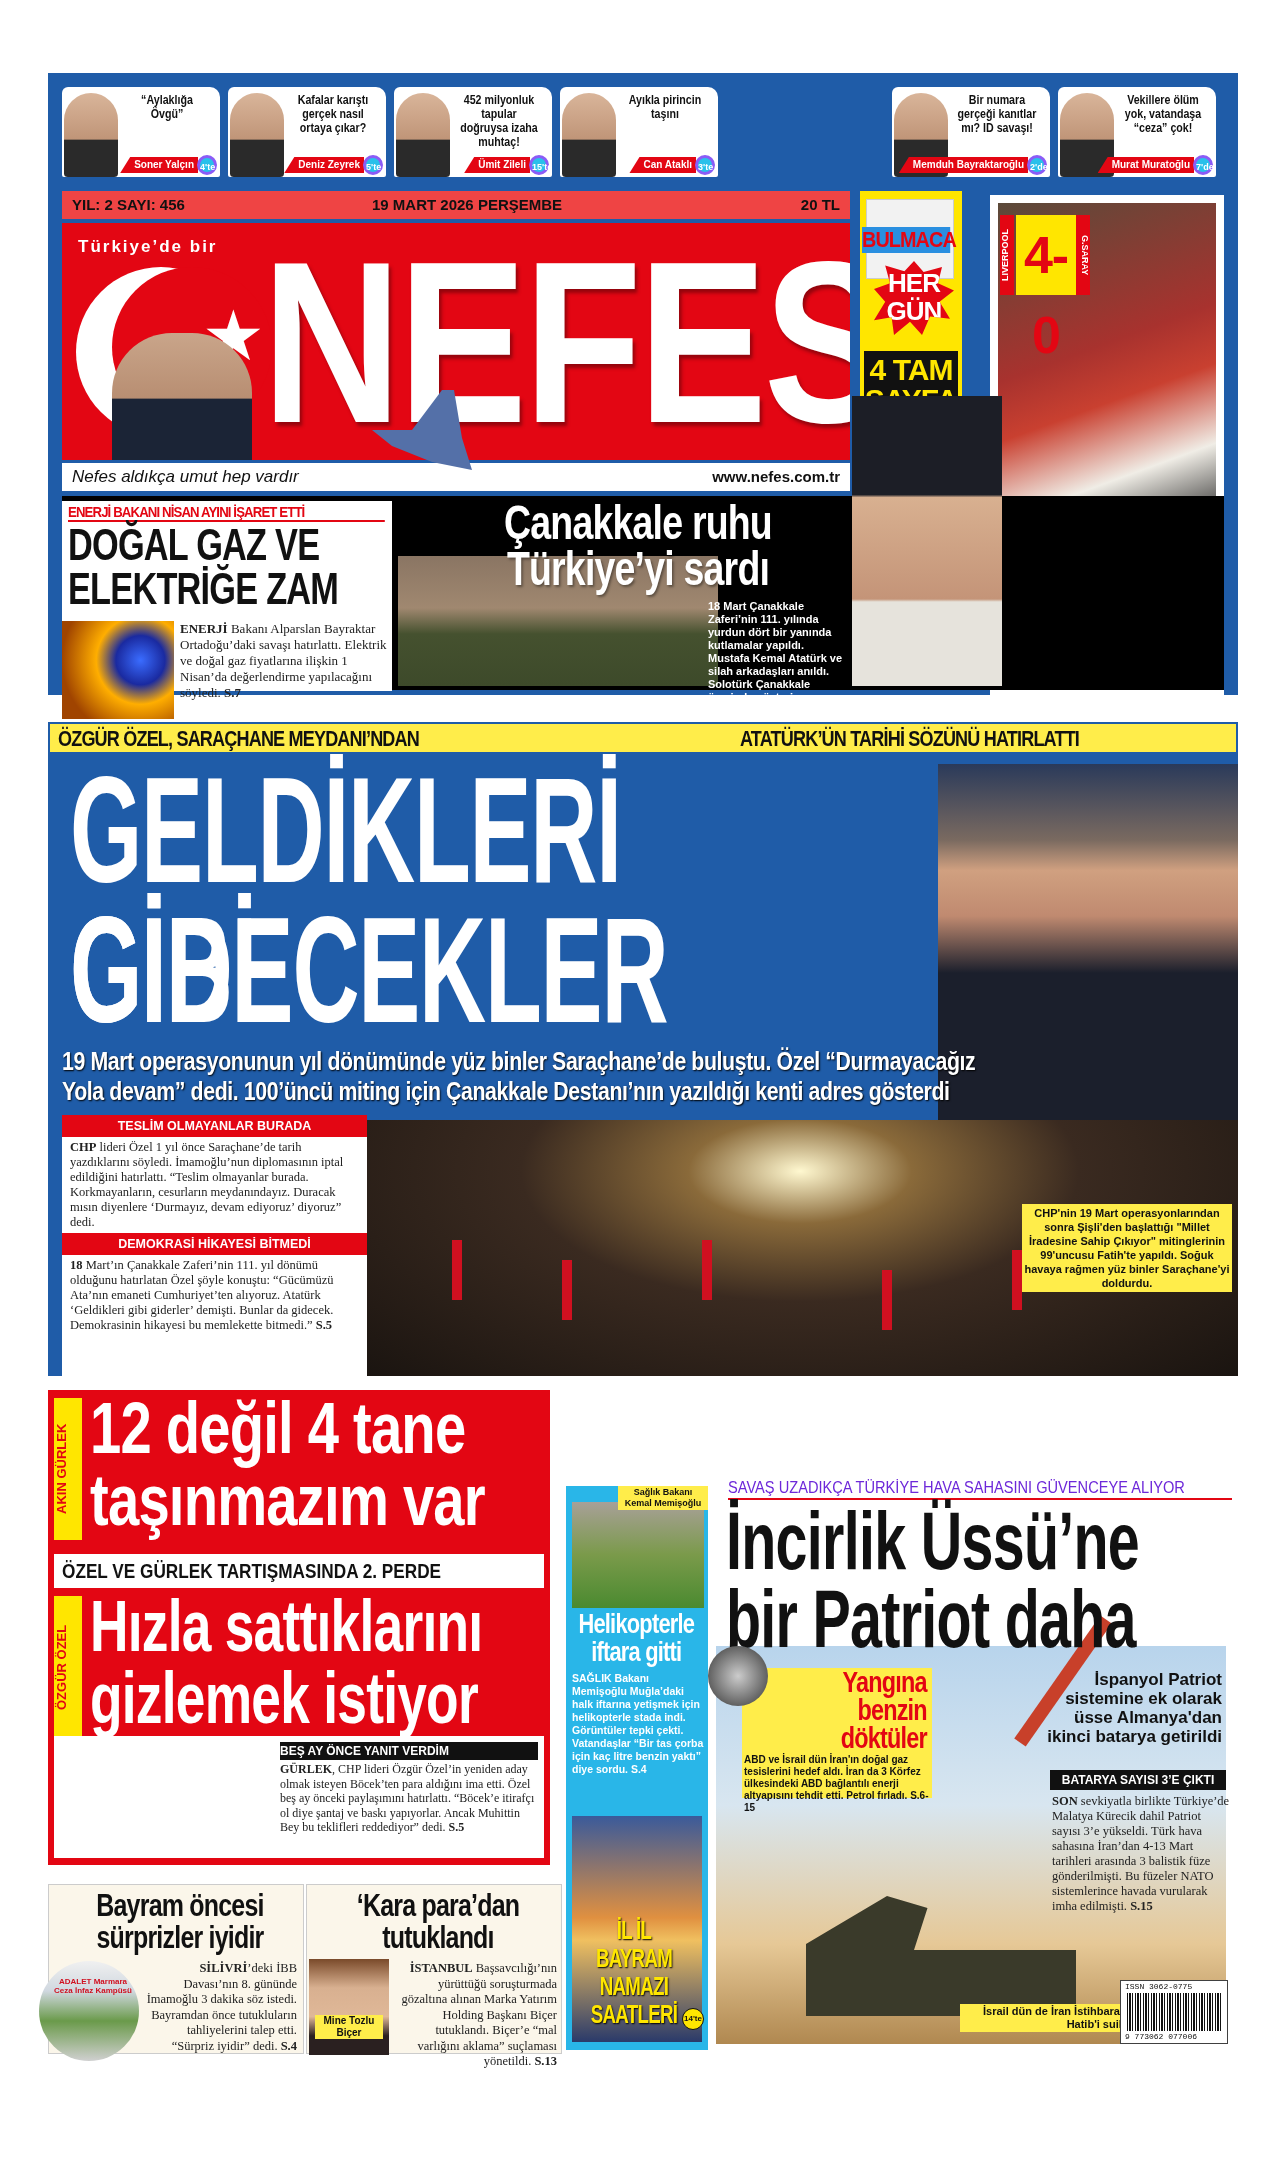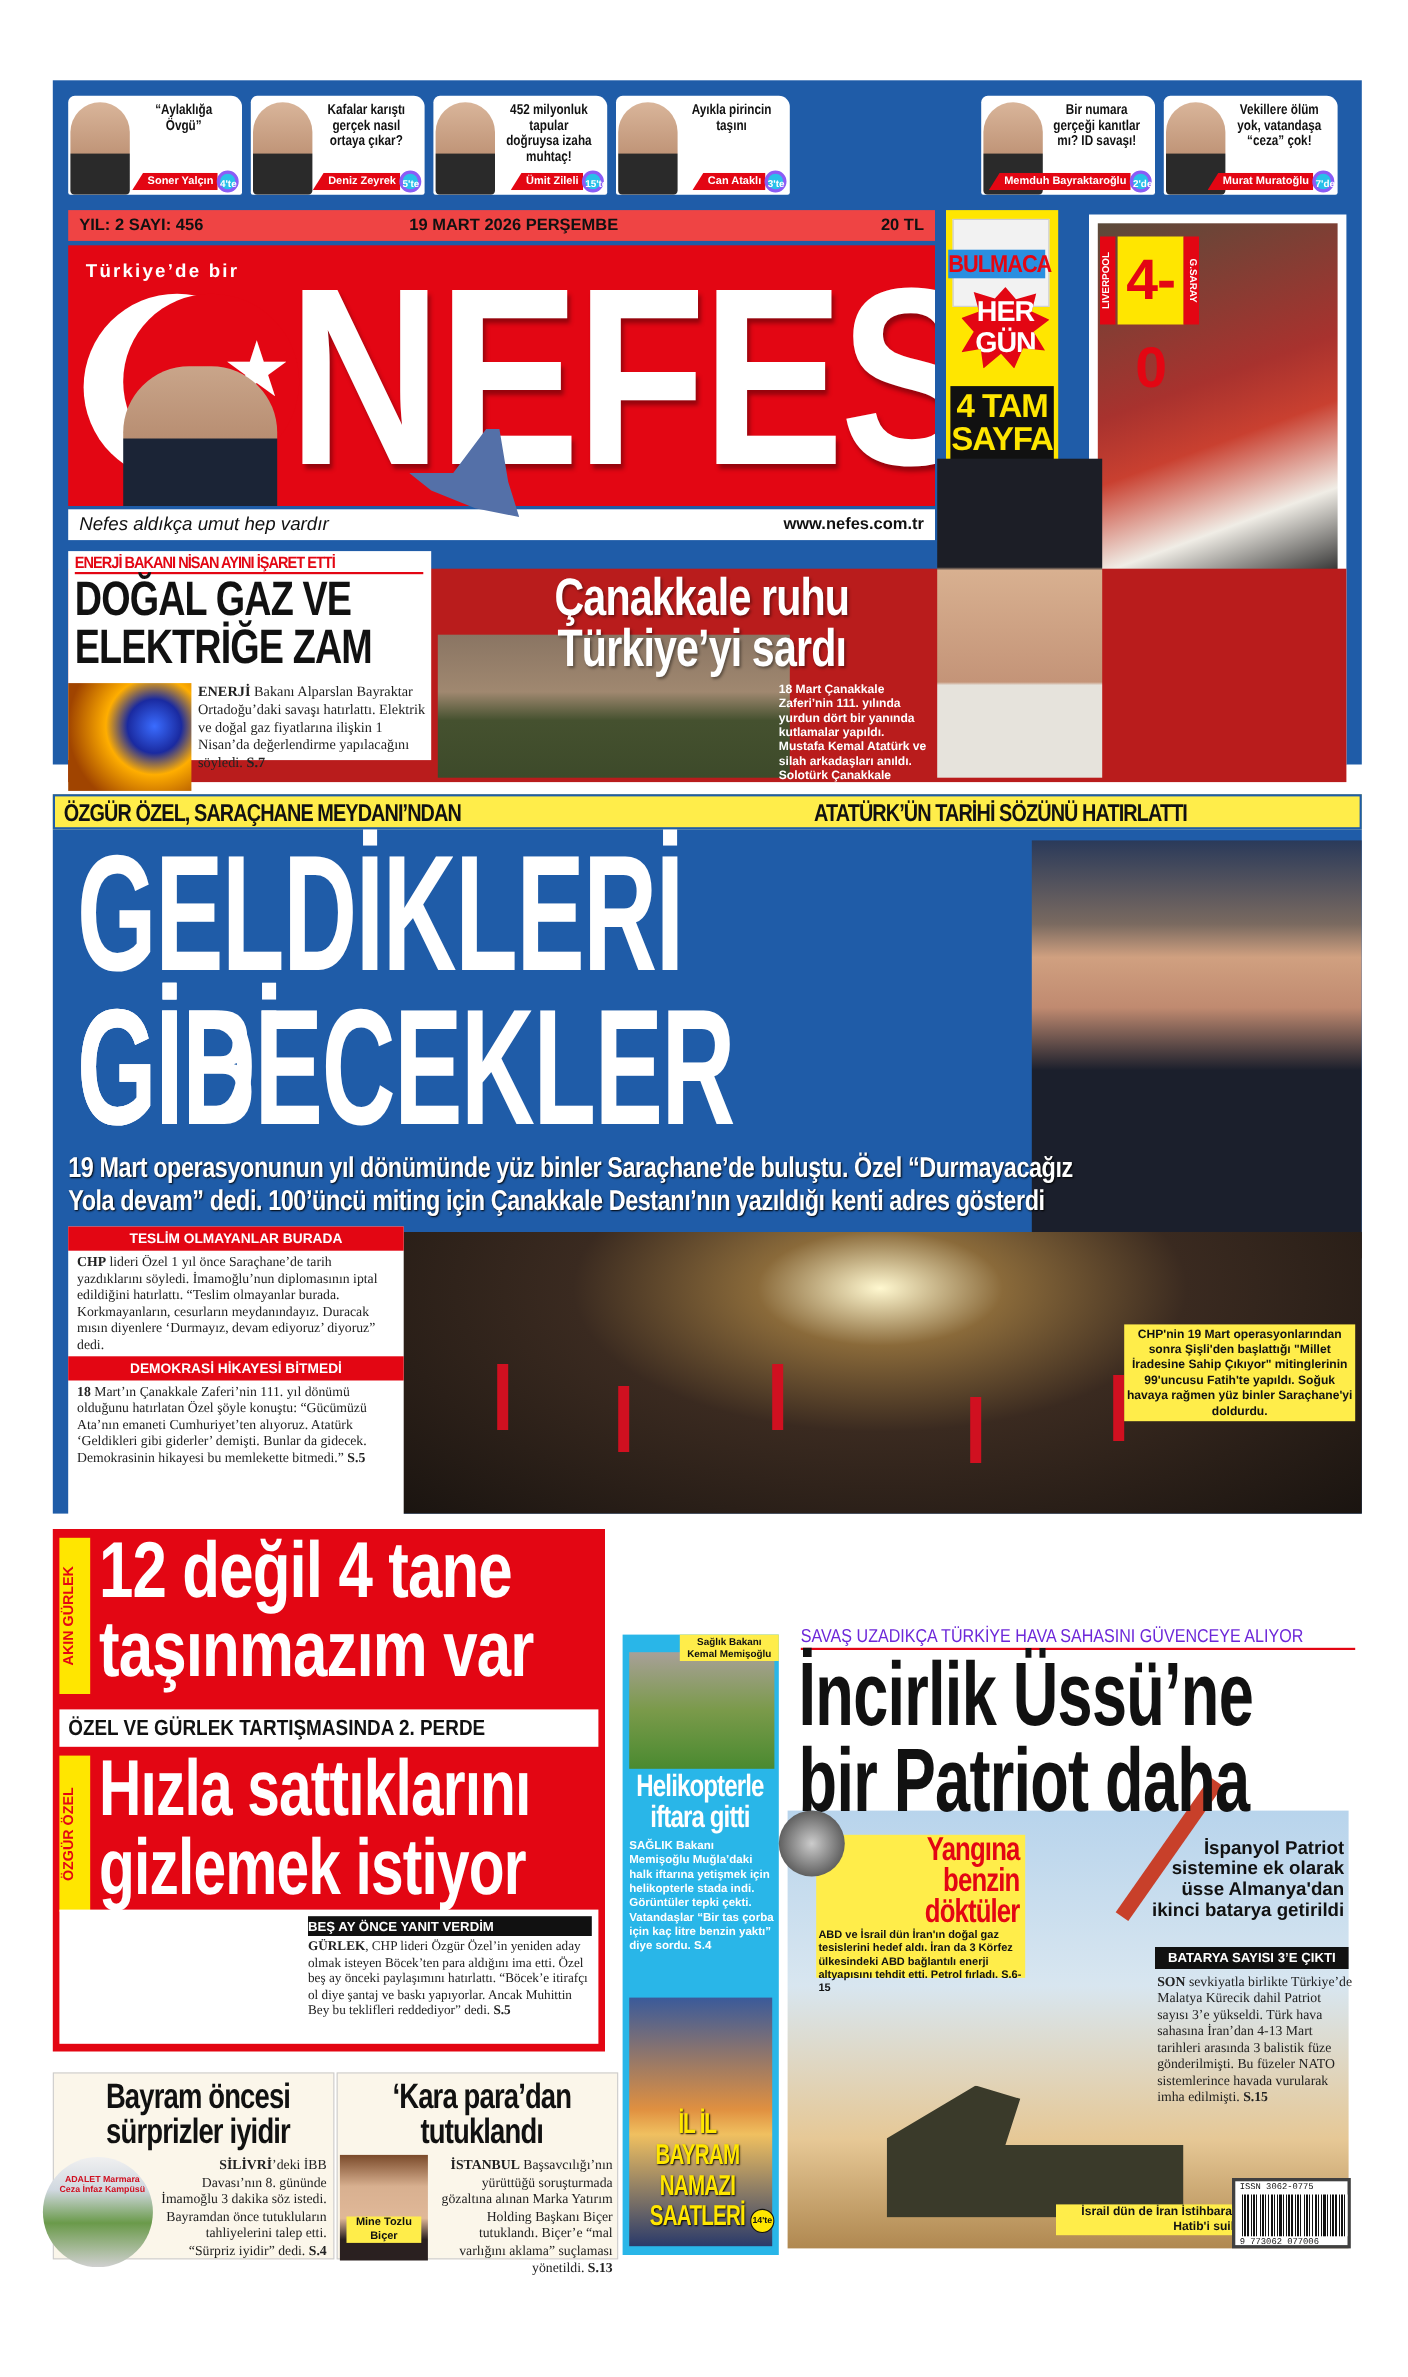--- a/index.html
+++ b/index.html
@@ -10,21 +10,21 @@
 
 #frame{left:48px;top:73px;width:1190px;height:622px;background:#1f5ca8}
 .col{top:14px;width:158px;height:90px;background:#fff;border-radius:6px 10px 2px 2px;overflow:hidden}
 .col .face{left:2px;top:6px;width:54px;height:84px;border-radius:28px 28px 4px 4px;background:linear-gradient(#d9b59a,#c09578 55%,#2a2a2a 56%)}
 .col .title{left:54px;top:6px;width:102px;text-align:center;font-weight:bold;font-size:13px;line-height:14px;color:#111;transform:scaleX(.82);transform-origin:center top}
 .col .auth{right:22px;bottom:4px;height:16px;background:#e30613;color:#fff;font-weight:bold;font-size:10px;line-height:16px;padding:0 4px 0 14px;clip-path:polygon(10px 0,100% 0,100% 100%,0 100%);white-space:nowrap}
 .col .pg{right:3px;bottom:2px;width:20px;height:20px;border-radius:50%;background:#29c0ea;border:3px solid #8b5cf6;color:#fff;font-weight:bold;font-size:9px;line-height:18px;text-align:center}
 #meta{left:14px;top:118px;width:788px;height:28px;background:#ef4444;font-weight:bold;font-size:15px;line-height:28px;color:#111}
 #mast{left:14px;top:150px;width:788px;height:237px;background:#e30613;overflow:hidden}
 #slogan{left:14px;top:390px;width:788px;height:28px;background:#fff;font-style:italic;font-size:17px;line-height:28px;color:#111}
-#lowred{left:14px;top:444px;width:1162px;height:194px;background:#b91c1c}
+#lowred{left:14px;top:423px;width:1162px;height:194px;background:#000000}
 #gas-box{left:14px;top:428px;width:330px;height:190px;background:#fff}
 #bulmaca{left:812px;top:118px;width:102px;height:230px;background:#ffe600}
 #sport{left:942px;top:122px;width:234px;height:500px;background:#fff}
 
 #yband{left:48px;top:722px;width:1190px;height:32px;background:#ffed4a;border:2px solid #1f5ca8}
 #mainblue{left:48px;top:754px;width:1190px;height:622px;background:#1f5ca8;overflow:hidden}
 #crowd{left:362px;top:1120px;width:876px;height:256px;background:radial-gradient(ellipse at 50% 20%,#fff8d0 0,#8a6a3a 18%,#3a2a20 45%,#1a1410 100%)}
 .flag{width:10px;height:60px;background:#d01020}
 #bxtxt{left:62px;top:1115px;width:305px;height:262px;background:#fff}
 .rhead{background:#e30613;color:#fff;font-weight:bold;font-size:12.5px;text-align:center;height:22px;line-height:22px}
@@ -195,21 +195,21 @@
 <div class="abs" style="left:742px;top:1668px;width:190px;height:130px;background:#ffed4a">
   <div class="abs" style="left:-34px;top:-22px;width:60px;height:60px;border-radius:50%;background:radial-gradient(#ccc,#333)"></div>
   <div class="abs cond" style="left:60px;top:0;width:160px;color:#e30613;font-size:30px;line-height:28px;text-align:right;transform:scaleX(.78)">Yangına benzin döktüler</div>
   <div class="abs" style="left:2px;top:86px;width:186px;font-weight:bold;font-size:10px;line-height:12px;color:#111">ABD ve İsrail dün İran'ın doğal gaz tesislerini hedef aldı. İran da 3 Körfez ülkesindeki ABD bağlantılı enerji altyapısını tehdit etti. Petrol fırladı. S.6-15</div>
 </div>
 
 <div class="abs" style="left:1040px;top:1670px;width:182px;font-weight:bold;font-size:17px;line-height:19px;color:#111;text-align:right">İspanyol Patriot sistemine ek olarak üsse Almanya'dan ikinci batarya getirildi</div>
 <div class="abs" style="left:1050px;top:1770px;width:176px;height:20px;background:#111;color:#fff;font-weight:bold;font-size:12px;line-height:20px;text-align:center">BATARYA SAYISI 3’E ÇIKTI</div>
 <div class="abs serif" style="left:1052px;top:1794px;width:178px;font-size:12.5px;line-height:15px;color:#222"><b>SON</b><span> sevkiyatla birlikte Türkiye’de Malatya Kürecik dahil Patriot sayısı 3’e yükseldi. Türk hava sahasına İran’dan 4-13 Mart tarihleri arasında 3 balistik füze gönderilmişti. Bu füzeler NATO sistemlerince havada vurularak imha edilmişti.</span><b> S.15</b></div>
 
-<div class="abs" style="left:1120px;top:1980px;width:108px;height:64px;background:#fff;border:3px solid #404040">
+<div class="abs" style="left:1120px;top:1980px;width:108px;height:64px;background:#fff;border:1px solid #404040">
   <div class="abs" style="left:4px;top:1px;font-family:'Liberation Mono',monospace;font-size:8px;color:#111">ISSN 3062-0775</div>
   <div class="abs" style="left:6px;top:12px;width:96px;height:38px;background:repeating-linear-gradient(90deg,#111 0 1px,#fff 1px 2px,#111 2px 4px,#fff 4px 5px,#111 5px 6px,#fff 6px 8px)"></div>
   <div class="abs" style="left:4px;top:51px;font-family:'Liberation Mono',monospace;font-size:8px;color:#111">9 773062 077006</div>
 </div>
 
 <div class="bbox abs" style="left:48px">
   <div class="abs cond" style="left:14px;top:4px;width:300px;color:#111;font-size:32px;line-height:32px;text-align:center;transform:scaleX(.78)">Bayram öncesi sürprizler iyidir</div>
   <div class="abs" style="left:-10px;top:76px;width:100px;height:100px;border-radius:50%;background:linear-gradient(#f0f0f0 0,#d0d8e0 30%,#6a9a4a 60%,#d0d0d0)">
     <div class="abs" style="left:14px;top:16px;width:80px;color:#d01020;font-weight:bold;font-size:8px;line-height:9px;text-align:center">ADALET Marmara Ceza İnfaz Kampüsü</div>
   </div>

